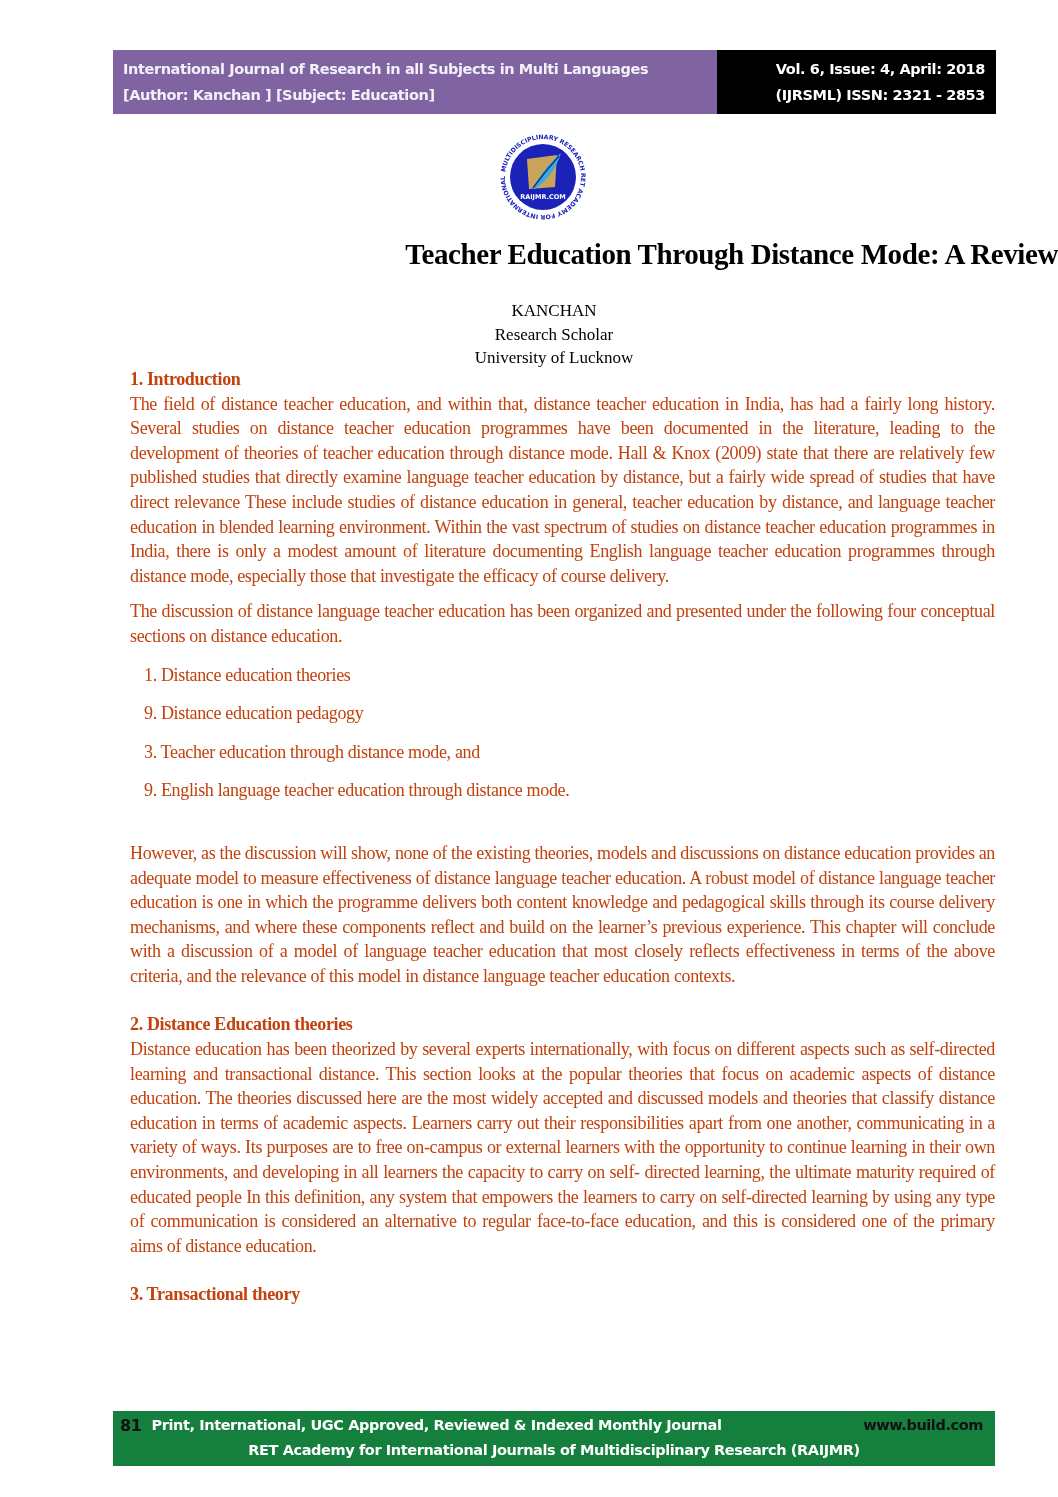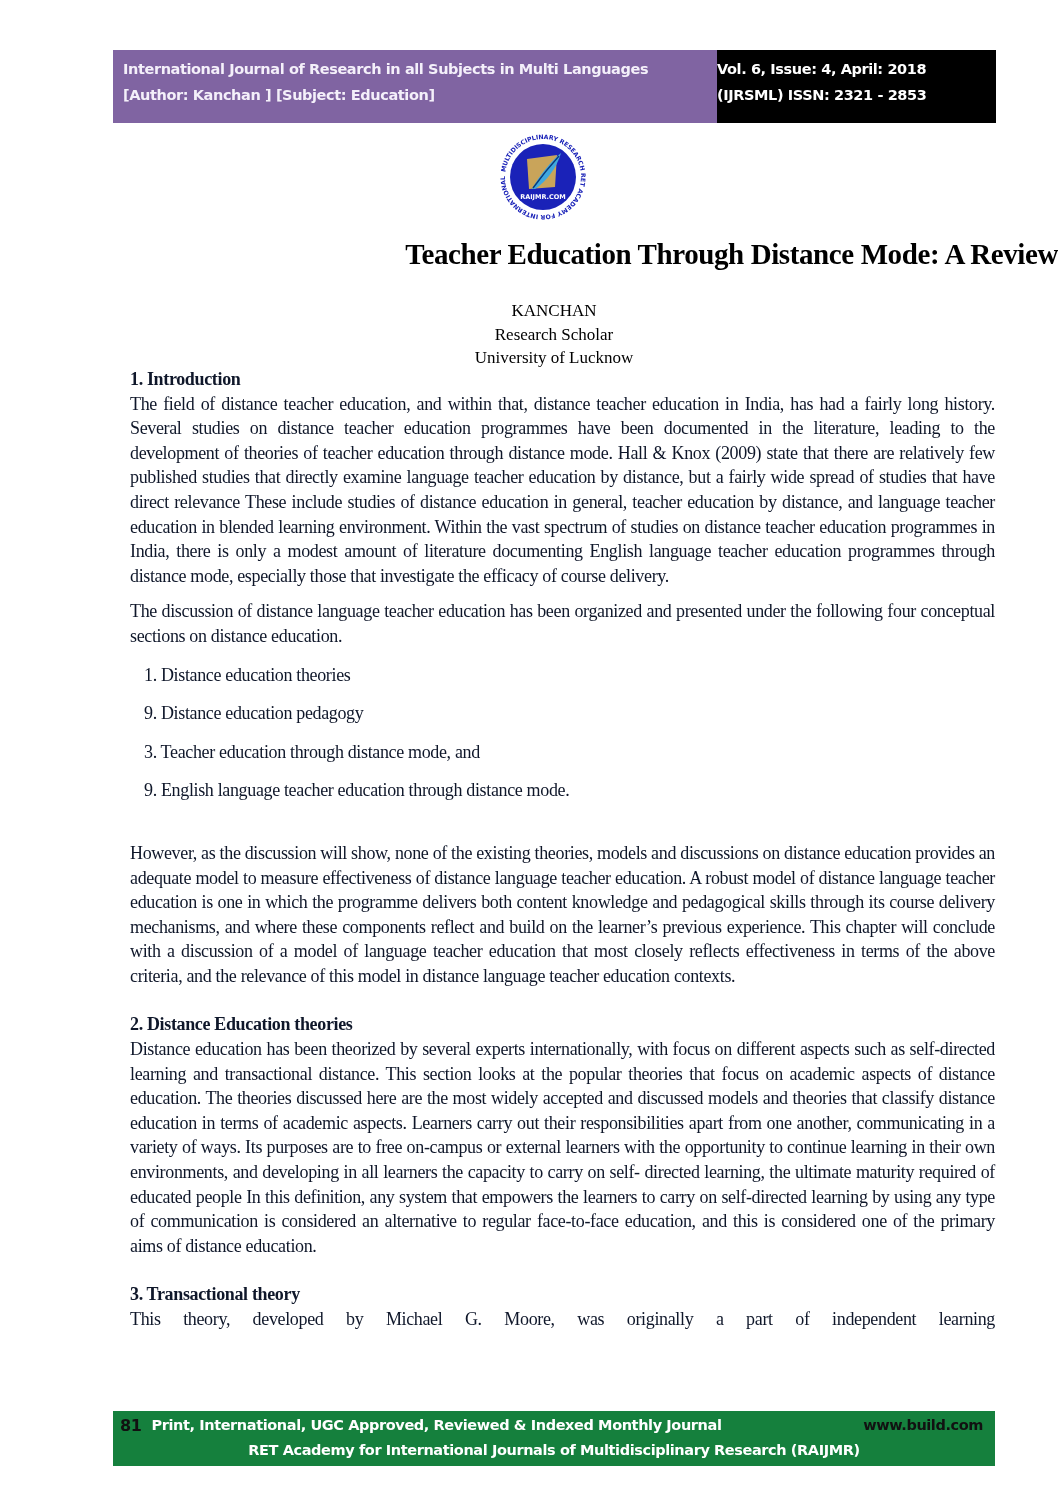--- a/index.html
+++ b/index.html
@@ -1,28 +1,28 @@
 <!DOCTYPE html>
 <html><head>
 <meta charset="utf-8">
 <style>
   html, body { margin: 0; padding: 0; background: #ffffff; }
   body { width: 1058px; height: 1497px; position: relative; overflow: hidden; }
-  .hdr { position: absolute; left: 113px; top: 50px; width: 883px; height: 73px; display: flex; }
+  .hdr { position: absolute; left: 113px; top: 50px; width: 883px; height: 64px; display: flex; }
   .hdr-left { background: #8064a2; width: 604px; height: 100%; box-sizing: border-box; padding: 6px 0 0 10px;
     font-family: "DejaVu Sans", sans-serif; font-weight: bold; font-size: 14.5px; line-height: 26px; color: #f4f0fa; letter-spacing: -0.4px; }
-  .hdr-right { background: #000000; flex: 1; height: 100%; box-sizing: border-box; padding: 6px 11px 0 0; text-align: left;
+  .hdr-right { background: #000000; flex: 1; height: 100%; box-sizing: border-box; padding: 6px 11px 0 0; text-align: right;
     font-family: "DejaVu Sans", sans-serif; font-weight: bold; font-size: 14.5px; line-height: 26px; color: #ffffff; letter-spacing: -0.4px; }
   .logo { position: absolute; left: 499px; top: 131px; width: 88px; height: 92px; }
   .title { position: absolute; left: 0; width: 1058px; top: 238px; text-align: right;
     font-family: "Liberation Serif", serif; font-weight: bold; font-size: 29px; color: #000; letter-spacing: -0.4px; }
   .author { position: absolute; left: 0; width: 1108px; top: 299px; text-align: center;
     font-family: "Liberation Serif", serif; font-size: 17px; line-height: 23.5px; color: #000; }
   .body { position: absolute; left: 130px; top: 367px; width: 865px;
-    font-family: "Liberation Serif", serif; font-size: 18px; line-height: 24.6px; color: #0f172a; letter-spacing: -0.35px; }
+    font-family: "Liberation Serif", serif; font-size: 18px; line-height: 24.6px; color: #c2410c; letter-spacing: -0.35px; }
   .body p { margin: 0; text-align: justify; }
   .body h2 { margin: 0; font-size: 18px; font-weight: bold; }
   .gap-s { height: 11px; }
   .gap-l { height: 24px; }
   .list div { margin: 14px; }
   .ftr { position: absolute; left: 113px; top: 1411px; width: 882px; height: 55px; background: #15803d;
     font-family: "DejaVu Sans", sans-serif; font-weight: bold; font-size: 14.5px; line-height: 25px; color: #ffffff; letter-spacing: -0.4px; }
   .ftr-row1 { display: flex; padding: 2px 12px 0 7px; }
   .ftr-num { color: #111; font-size: 16px; margin-right: 10px; }
   .ftr-text { flex: 1; }
@@ -78,21 +78,20 @@
     <div>3.  Teacher education through distance mode, and</div>
     <div>9.  English language teacher education through distance mode.</div>
   </div>
   <div class="gap-l"></div>
   <p>However, as the discussion will show, none of the existing theories, models and discussions on distance education provides an adequate model to measure effectiveness of distance language teacher education. A robust model of distance language teacher education is one in which the programme delivers both content knowledge and pedagogical skills through its course delivery mechanisms, and where these components reflect and build on the learner’s previous experience. This chapter will conclude with a discussion of a model of language teacher education that most closely reflects effectiveness in terms of the above criteria, and the relevance of this model in distance language teacher education contexts.</p>
   <div class="gap-l"></div>
   <h2>2. Distance Education theories</h2>
   <p>Distance education has been theorized by several experts internationally, with focus on different aspects such as self-directed learning and transactional distance. This section looks at the popular theories that focus on academic aspects of distance education. The theories discussed here are the most widely accepted and discussed models and theories that classify distance education in terms of academic aspects. Learners carry out their responsibilities apart from one another, communicating in a variety of ways. Its purposes are to free on-campus or external learners with the opportunity to continue learning in their own environments, and developing in all learners the capacity to carry on self- directed learning, the ultimate maturity required of educated people In this definition, any system that empowers the learners to carry on self-directed learning by using any type of communication is considered an alternative to regular face-to-face education, and this is considered one of the primary aims of distance education.</p>
   <div class="gap-l"></div>
   <h2>3. Transactional theory</h2>
-  <p style="text-align-last: justify;">This theory, developed by Michael G. Moore, was originally a part of independent learning</p>
 </div>
 
 <div class="ftr">
   <div class="ftr-row1">
     <span class="ftr-num">81</span>
     <span class="ftr-text">Print, International, UGC Approved,  Reviewed &amp; Indexed Monthly Journal</span>
     <span class="ftr-url">www.build.com</span>
   </div>
   <div class="ftr-row2">RET Academy for International Journals of Multidisciplinary Research (RAIJMR)</div>
 </div>

